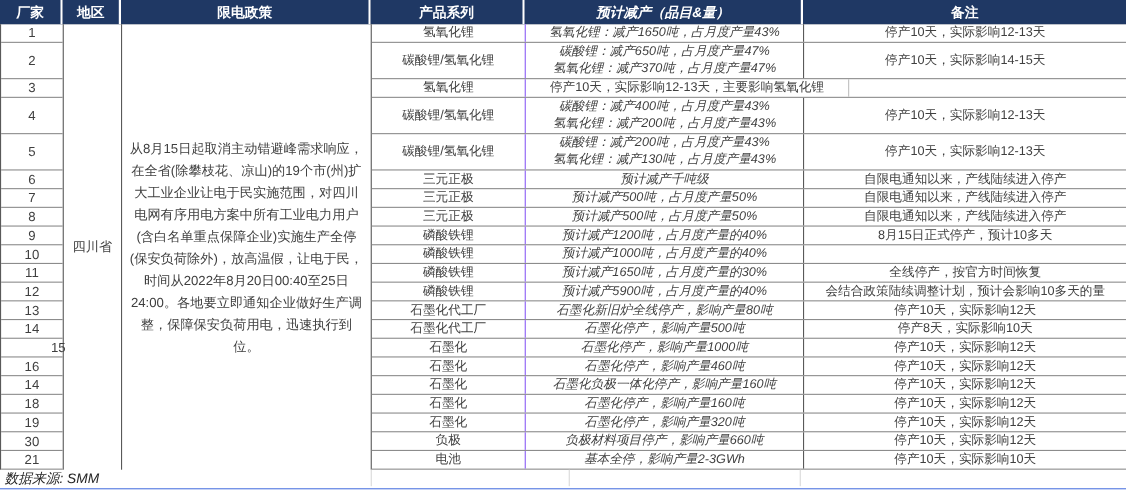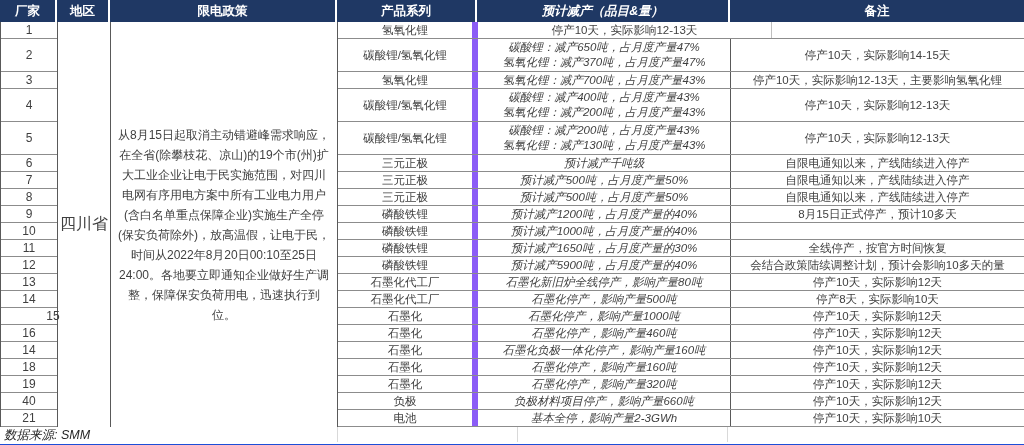--- a/index.html
+++ b/index.html
@@ -62,21 +62,21 @@
     justify-content: center;
     font-size: 12px;
     border-bottom: 1px solid #8c8c8c;
     color: #3f3f3f;
   }
   .col-region {
     border-right: 1px solid #595959;
     display: flex;
     align-items: center;
     justify-content: center;
-    font-size: 16px;
+    font-size: 12px;
   }
   .col-policy {
     border-right: 1px solid #595959;
     display: flex;
     align-items: center;
     justify-content: center;
     padding: 4px 6px;
   }
   .policy-text {
     font-size: 12px;
@@ -90,21 +90,21 @@
     display: flex;
     flex-direction: column;
     align-items: center;
     justify-content: center;
     font-size: 11.5px;
     line-height: 15px;
     white-space: nowrap;
     overflow: hidden;
     color: #3f3f3f;
   }
-  .cell.product   { border-right: 6px solid #8b5cf6; }
+  .cell.product   { border-right: 1px solid #8b5cf6; }
   .cell.reduction { border-right: 1px solid #595959; }
   .cell.remark    { border-right: 1px solid #bfbfbf; }
 
   
   .footer {
     flex: 1 1 auto;
     display: flex;
     align-items: center;
     padding-left: 4px;
     border-bottom: 4px solid #1d4ed8;
@@ -150,47 +150,47 @@
         <div class="no-cell" style="height: 17px;">10</div>
         <div class="no-cell" style="height: 17px;">11</div>
         <div class="no-cell" style="height: 17px;">12</div>
         <div class="no-cell" style="height: 17px;">13</div>
         <div class="no-cell" style="height: 17px;">14</div>
         <div class="no-cell" style="height: 17px; padding-left: 48px;">15</div>
         <div class="no-cell" style="height: 17px;">16</div>
         <div class="no-cell" style="height: 17px;">14</div>
         <div class="no-cell" style="height: 17px;">18</div>
         <div class="no-cell" style="height: 17px;">19</div>
-        <div class="no-cell" style="height: 17px;">40</div>
+        <div class="no-cell" style="height: 17px;">30</div>
         <div class="no-cell" style="height: 17px;">21</div>
       </div>
     <div class="col-region w-region">
       <span>四川省</span>
     </div>
     <div class="col-policy w-policy">
-      <div class="policy-text">从8月15日起取消主动错避峰需求响应，在全省(除攀枝花、凉山)的19个市(州)扩大工业企业让电于民实施范围，对四川电网有序用电方案中所有工业电力用户(含白名单重点保障企业)实施生产全停(保安负荷除外)，放高温假，让电于民，时间从2022年8月20日00:10至25日24:00。各地要立即通知企业做好生产调整，保障保安负荷用电，迅速执行到位。</div>
+      <div class="policy-text">从8月15日起取消主动错避峰需求响应，在全省(除攀枝花、凉山)的19个市(州)扩大工业企业让电于民实施范围，对四川电网有序用电方案中所有工业电力用户(含白名单重点保障企业)实施生产全停(保安负荷除外)，放高温假，让电于民，时间从2022年8月20日00:40至25日24:00。各地要立即通知企业做好生产调整，保障保安负荷用电，迅速执行到位。</div>
     </div>
     <div class="col-rows" id="col-rows">
         <div class="row" style="height: 17px;">
           <div class="cell product w-prod">氢氧化锂</div>
+          <div class="cell reduction w-red">
+            <div>氢氧化锂：减产1650吨，占月度产量43%</div>
+          </div>
           <div class="cell remark w-rem">停产10天，实际影响12-13天</div>
         </div>
         <div class="row" style="height: 33px;">
           <div class="cell product w-prod">碳酸锂/氢氧化锂</div>
           <div class="cell reduction w-red">
             <div>碳酸锂：减产650吨，占月度产量47%</div>
             <div>氢氧化锂：减产370吨，占月度产量47%</div>
           </div>
           <div class="cell remark w-rem">停产10天，实际影响14-15天</div>
         </div>
         <div class="row" style="height: 17px;">
           <div class="cell product w-prod">氢氧化锂</div>
-          <div class="cell reduction w-red">
-            <div>氢氧化锂：减产700吨，占月度产量43%</div>
-          </div>
           <div class="cell remark w-rem">停产10天，实际影响12-13天，主要影响氢氧化锂</div>
         </div>
         <div class="row" style="height: 33px;">
           <div class="cell product w-prod">碳酸锂/氢氧化锂</div>
           <div class="cell reduction w-red">
             <div>碳酸锂：减产400吨，占月度产量43%</div>
             <div>氢氧化锂：减产200吨，占月度产量43%</div>
           </div>
           <div class="cell remark w-rem">停产10天，实际影响12-13天</div>
         </div>

